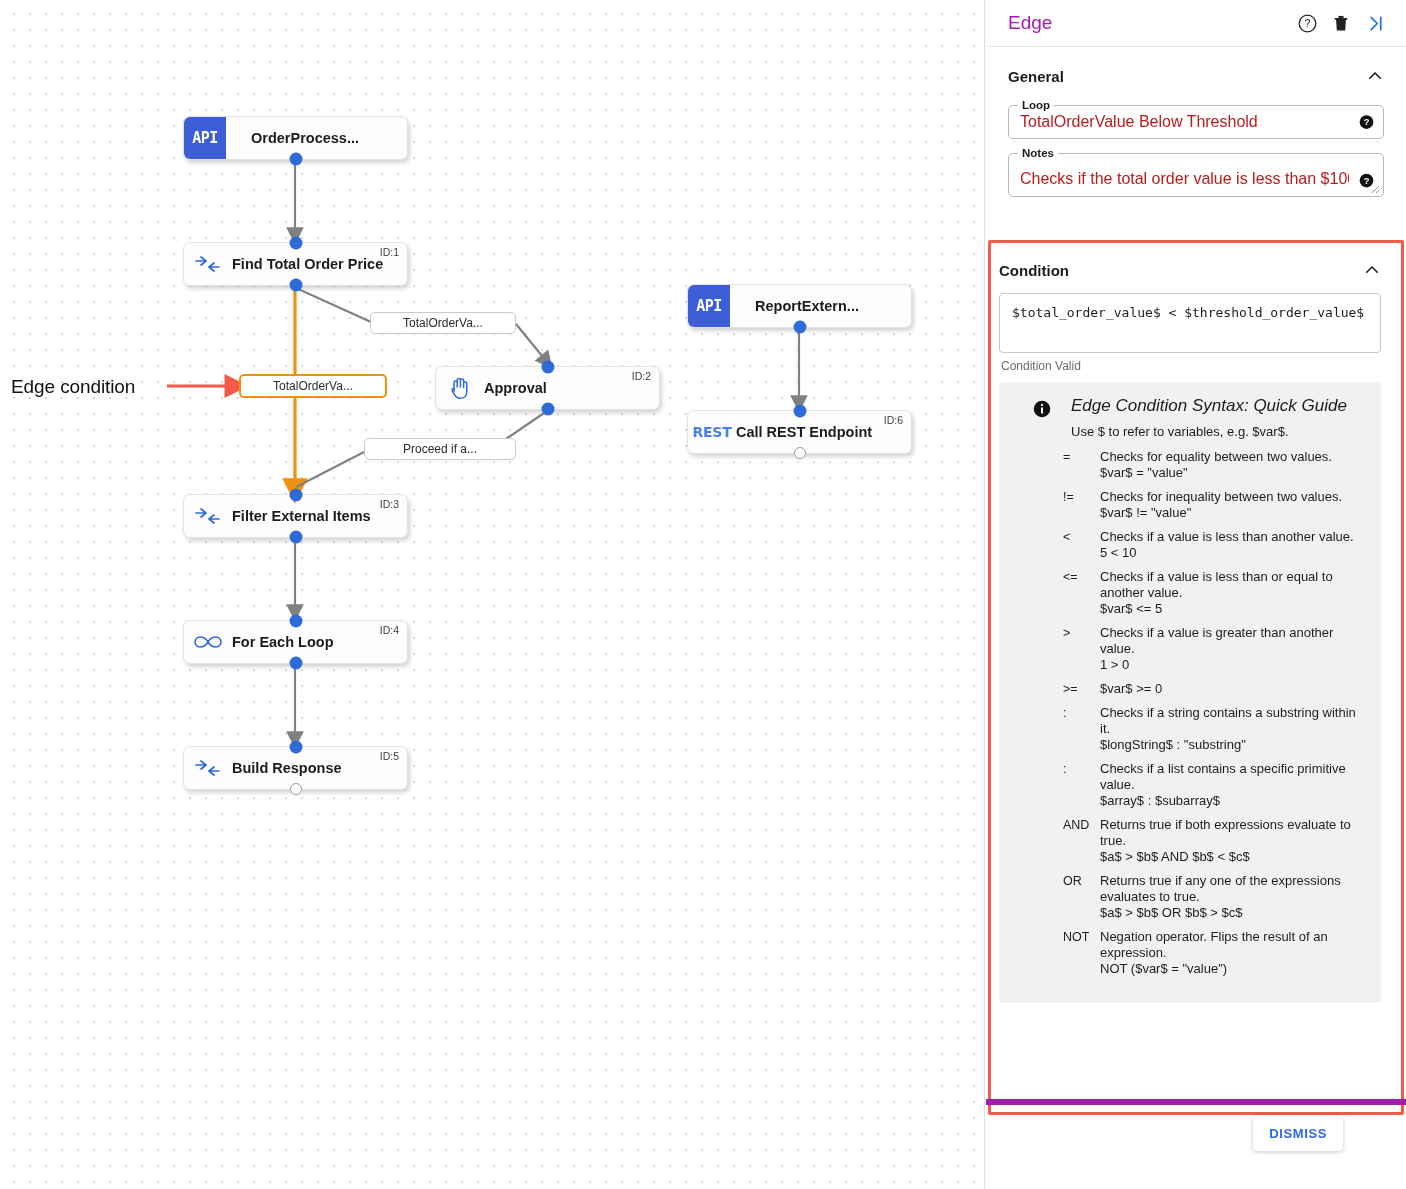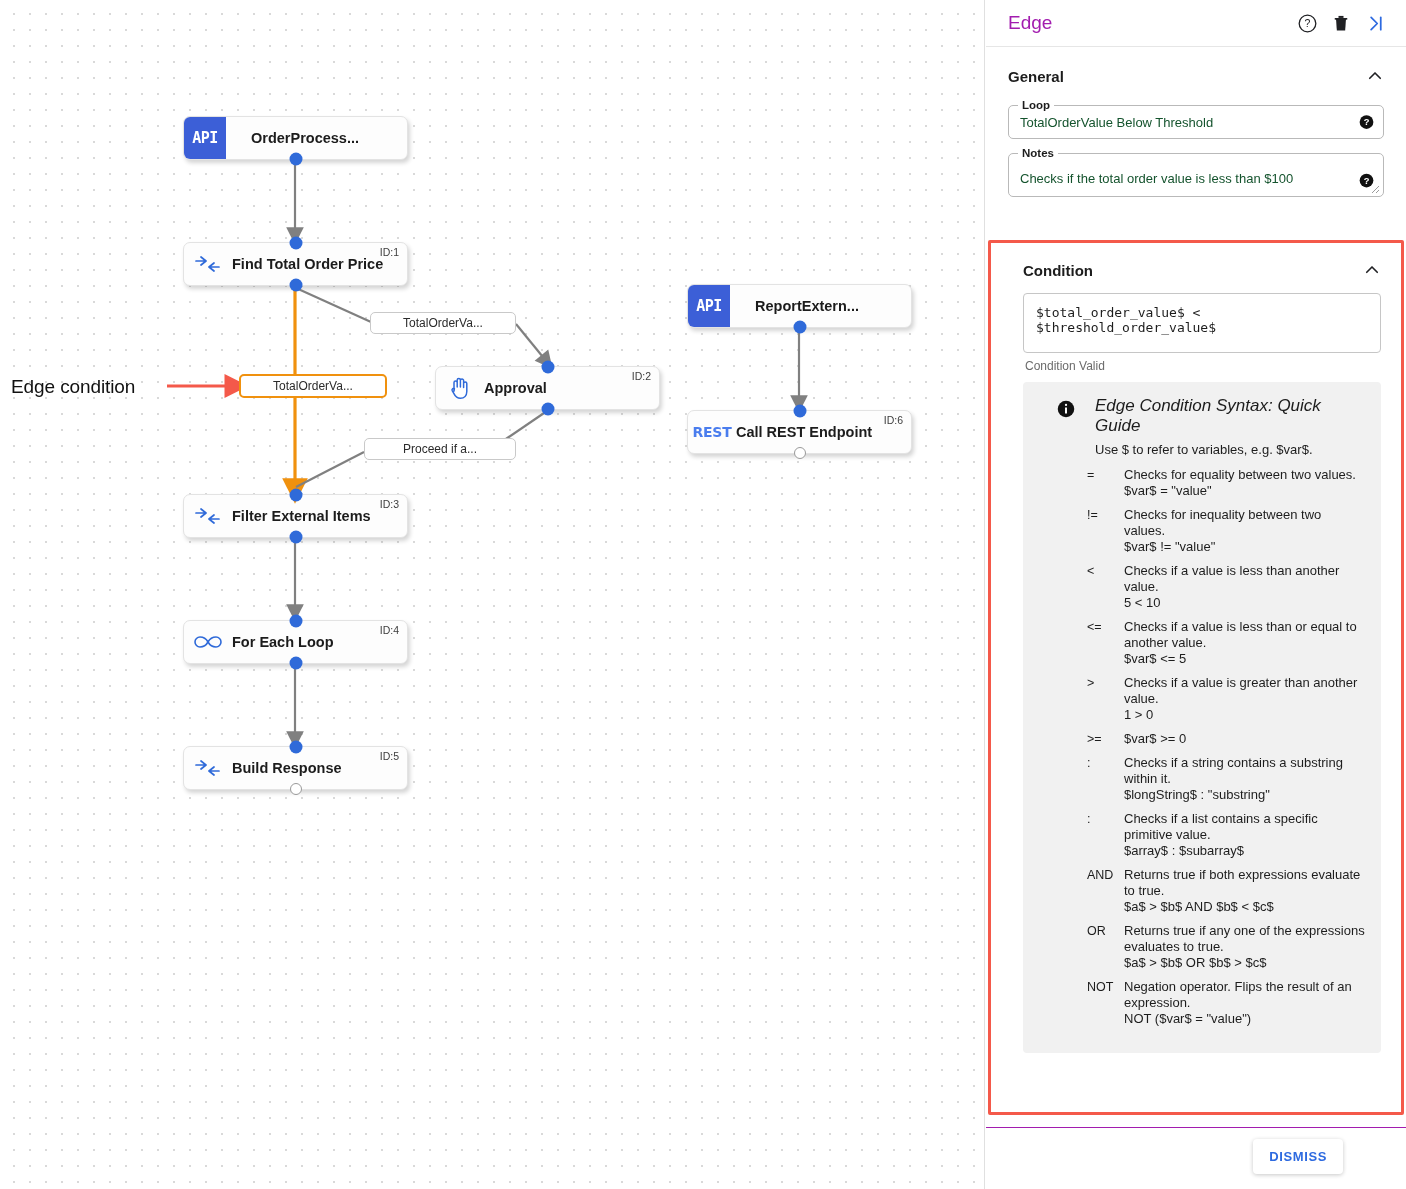--- a/index.html
+++ b/index.html
@@ -165,21 +165,21 @@
   .field .flabel {
     position: absolute;
     top: -7px; left: 9px;
     background: #fff;
     padding: 0 4px;
     font-size: 11.5px;
     color: #1d1d1d;
     font-weight: bold;
   }
   .field .fvalue {
-    font-size: 13px; color: #14532d;
+    font-size: 16px; color: #b91c1c;
     white-space: nowrap; overflow: hidden;
   }
   .field .help-dot {
     position: absolute; right: 9px; top: 50%; transform: translateY(-50%);
     width: 15px; height: 15px;
   }
   .field.textarea-field .help-dot { top: auto; bottom: 8px; transform: none; }
   .resize-grip{
     position:absolute; right:3px; bottom:2px; width:9px; height:9px;
     color:#9a9a9a; font-size:9px; line-height:9px;
@@ -188,21 +188,21 @@
   
   #cond-wrap {
     position: absolute;
     left: 2px; top: 240px;
     width: 416px; height: 875px;
     border: 3px solid #F4594A;
     border-radius: 2px;
     background: #fff;
     overflow: hidden;
   }
-  #cond-inner { padding: 12px 20px 0 16px; margin-left: 16px; }
+  #cond-inner { padding: 12px 20px 0 8px; }
   .cond-box {
     margin-top: 8px;
     border: 1px solid #c6c6c6;
     border-radius: 4px;
     height: 60px;
     padding: 11px 12px;
     font-family: "DejaVu Sans Mono", monospace;
     font-size: 13px;
     color: #1d1d1d;
   }
@@ -230,22 +230,22 @@
   .op-sym {
     width: 37px; flex: none;
     font-size: 12.5px; color: #1d1d1d;
     padding-top: 1px;
   }
   .op-body { font-size: 13px; color: #1d1d1d; line-height: 1.23; max-width: 268px;}
   .op-ex { display: block; }
 
   #panel-footer {
     position: absolute;
-    left: 0; bottom: 0; width: 420px; height: 62px;
-    border-top: 1px solid #a21caf;
+    left: 0; bottom: 0; width: 420px; height: 90px;
+    border-top: 6px solid #a21caf;
     margin-top: 12px;
   }
   #dismiss {
     position: absolute;
     right: 63px; top: 11px;
     background: #ffffff;
     border: none;
     border-radius: 4px;
     box-shadow: 0 1px 4px rgba(0,0,0,0.22);
     color: #2d6ae0;

